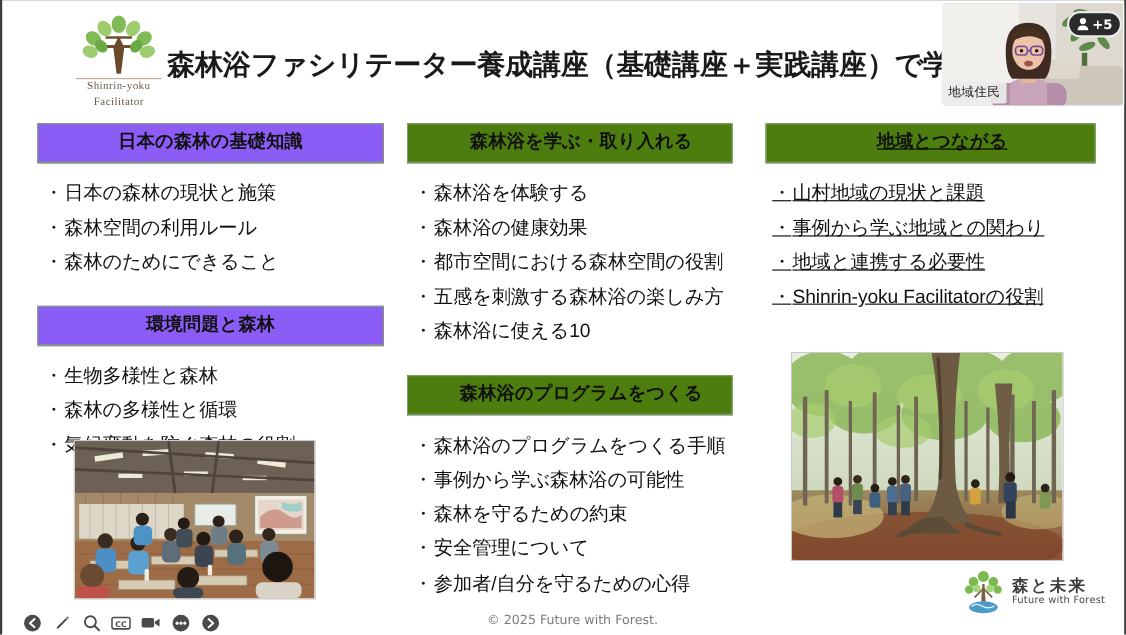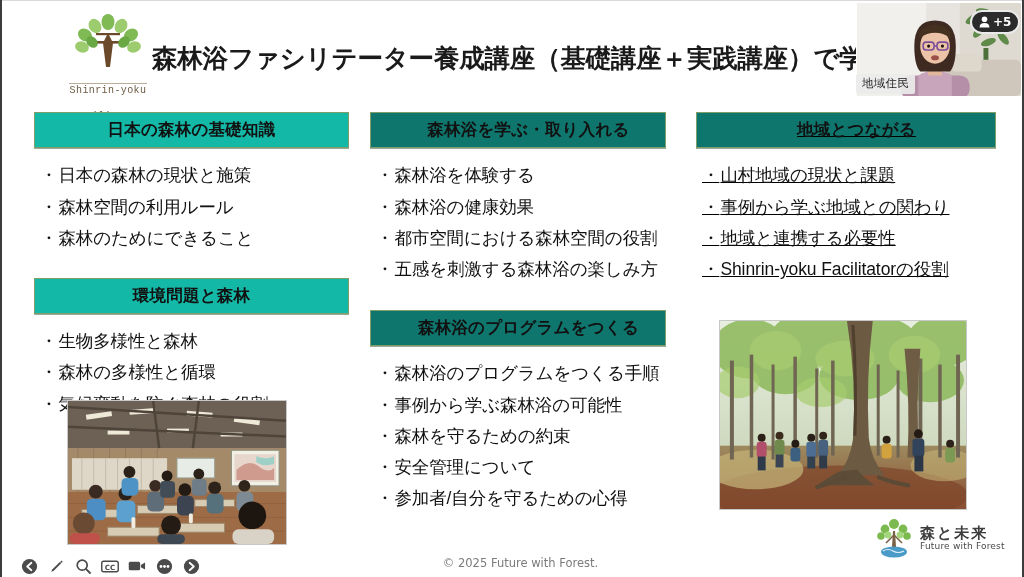--- a/index.html
+++ b/index.html
@@ -36,28 +36,28 @@
     position: absolute;
     left: 62px; top: 13px;
     width: 92px; height: 90px;
     text-align: center;
   }
   .logo-mark {
     width: 92px; height: 58px;
     display: block;
   }
   .logo-text-1, .logo-text-2 {
-    font-family: Liberation Mono, monospace;
+    font-family: Liberation Serif, serif;
     font-size: 10px;
     color: #6b5a43;
     letter-spacing: .4px;
     line-height: 14px;
     border-top: 1px solid #b9ac98;
     width: 78px;
-    margin: 12px auto;
+    margin: 0 auto;
   }
   .logo-text-2 { border-top: none; }
 
   .slide-title {
     position: absolute;
     left: 152px; top: 41px;
     width: 790px;
     font-size: 25.5px;
     font-weight: 600;
     color: #1a1a1a;
@@ -76,22 +76,22 @@
     border: 1px solid #7f9e6a;
     box-shadow: 0 1px 0 #9aa99a;
     text-align: center;
     font-size: 16.5px;
     font-weight: 700;
     color: #111111;
     padding: 7px 4px 8px;
     line-height: 1.15;
     letter-spacing: .2px;
   }
-  .sec-head.pale  { background: #14b8a6; }
-  .sec-head.solid { background: #0f766e; padding-left: 25px; }
+  .sec-head.pale  { background: #8b5cf6; }
+  .sec-head.solid { background: #4d7c0f; padding-left: 25px; }
 
   .sec-list {
     list-style: none;
     margin: 12px 0 0 6px;
   }
   .sec-list li {
     font-size: 17.5px;
     color: #111111;
     line-height: 1.5;
     padding: 2.5px 0;
@@ -256,20 +256,21 @@
 
   <div class="col col-2">
 
     <div>
       <div class="sec-head solid">森林浴を学ぶ・取り入れる</div>
       <ul class="sec-list">
         <li><span class="bullet">・</span><span>森林浴を体験する</span></li>
         <li><span class="bullet">・</span><span>森林浴の健康効果</span></li>
         <li><span class="bullet">・</span><span>都市空間における森林空間の役割</span></li>
         <li><span class="bullet">・</span><span>五感を刺激する森林浴の楽しみ方</span></li>
+        <li><span class="bullet">・</span><span>森林浴に使える10</span></li>
       </ul>
     </div>
 
     <div class="block-2-mid">
       <div class="sec-head solid">森林浴のプログラムをつくる</div>
       <ul class="sec-list">
         <li><span class="bullet">・</span><span>森林浴のプログラムをつくる手順</span></li>
         <li><span class="bullet">・</span><span>事例から学ぶ森林浴の可能性</span></li>
         <li><span class="bullet">・</span><span>森林を守るための約束</span></li>
         <li><span class="bullet">・</span><span>安全管理について</span></li>

